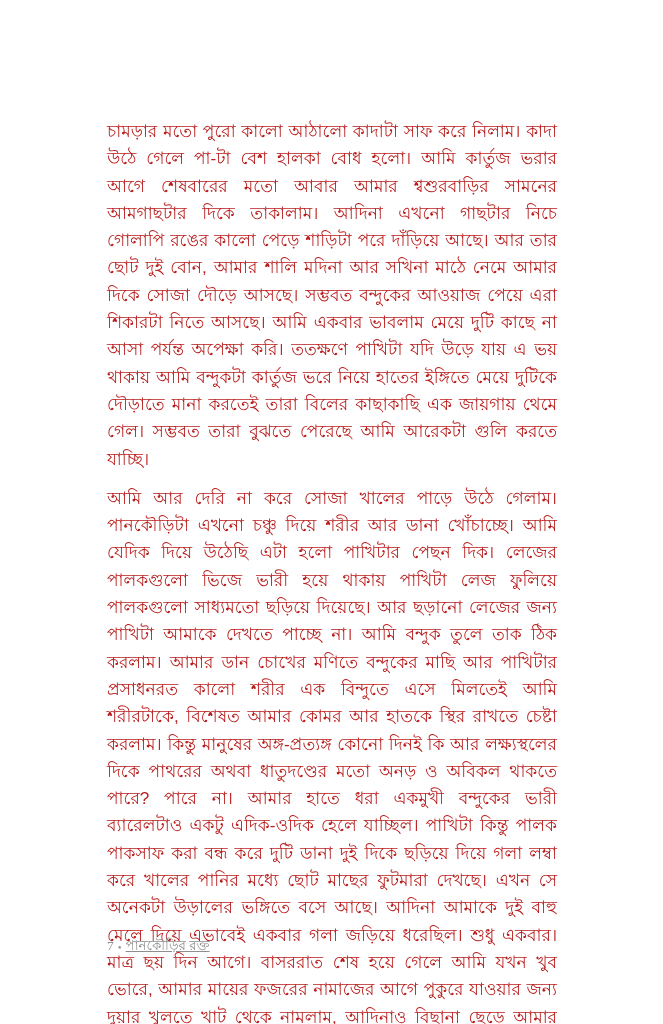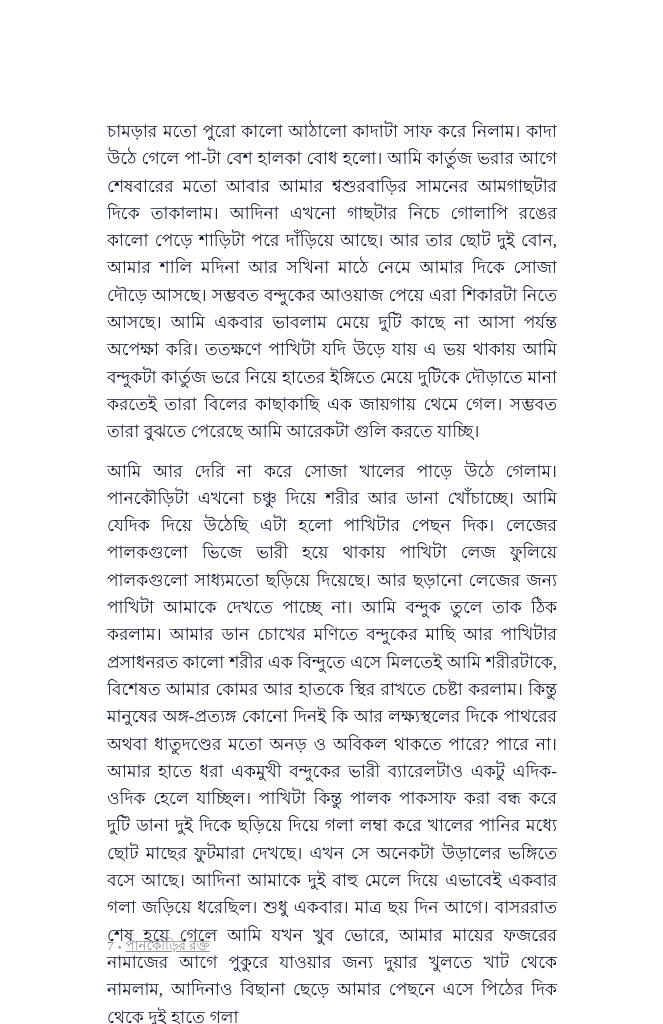--- a/index.html
+++ b/index.html
@@ -23,24 +23,24 @@
     left: 107px;
     top: 118px;
     width: 450px;
   }
   .para {
     margin: 0 0 12px 0;
     text-align: justify;
     text-justify: inter-word;
     font-size: 17.1px;
     line-height: 27.3px;
-    color: #0f172a;
+    color: #b91c1c;
     letter-spacing: 0px;
     word-spacing: 0.5px;
-    font-family: Liberation Serif, serif;
+    font-family: Liberation Sans, sans-serif;
   }
   .para:last-child {
     margin-bottom: 0;
   }
   .footer {
     position: absolute;
     left: 107px;
     top: 937px;
     font-size: 13.4px;
     line-height: 18px;

